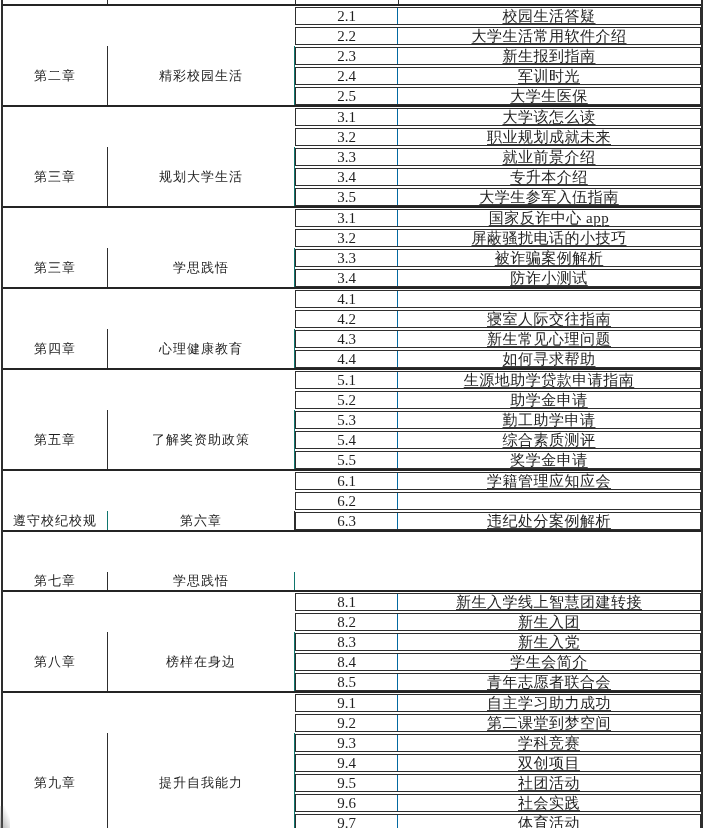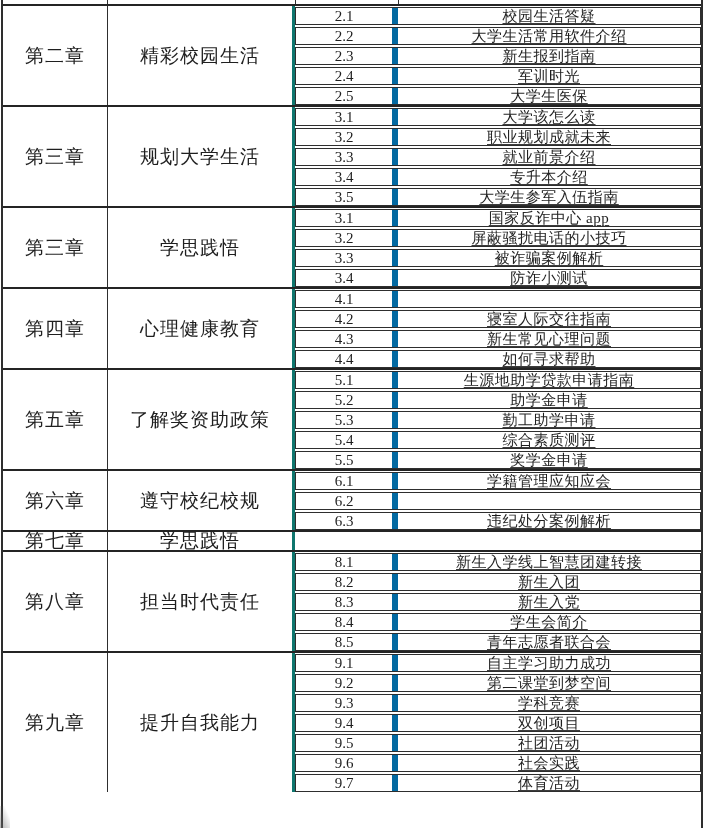--- a/index.html
+++ b/index.html
@@ -31,42 +31,43 @@
     background: #2e2e2e;
   }
   .block {
     display: grid;
     grid-template-columns: 105px 187px 1fr;
     border-bottom: 2px solid #242424;
   }
   .block:last-child { border-bottom: none; }
   .cell {
     display: flex; align-items: center; justify-content: center;
-    font-size: 19px; line-height: 18px;
+    font-size: 13px; line-height: 18px;
     letter-spacing: 1px;
+    margin-top: 40px;
   }
   .chap  { border-right: 1px solid #2e2e2e; }
-  .ctitle{ border-right: 3px solid #0f766e; }
+  .ctitle{ border-right: 1px solid #0f766e; }
   .sections { padding-top: 1px; }
   .srow {
     box-sizing: border-box;
     width: 100%;
     height: 18px;
     margin-bottom: 2px;
     border: 1px solid #2e2e2e;
     display: grid;
     grid-template-columns: 102px 1fr;
   }
   .srow:last-child { margin-bottom: 0; }
   .num, .stitle {
     display: flex; align-items: center; justify-content: center;
     font-size: 15px; line-height: 16px;
     overflow: hidden; white-space: nowrap;
   }
-  .num { border-right: 6px solid #0369a1; }
+  .num { border-right: 1px solid #0369a1; }
   .stitle {
     text-decoration: underline;
     text-decoration-thickness: 1px;
     text-decoration-color: #3c3c3c;
     text-underline-offset: 2px;
     letter-spacing: 0.5px;
     cursor: pointer;
   }
   
   .scan-shadow {
@@ -201,43 +202,43 @@
           <div class="num">5.4</div>
           <div class="stitle">综合素质测评</div>
         </div>
         <div class="srow">
           <div class="num">5.5</div>
           <div class="stitle">奖学金申请</div>
         </div>
       </div>
     </div>
     <div class="block">
+      <div class="cell ctitle">遵守校纪校规</div>
       <div class="cell chap">第六章</div>
-      <div class="cell ctitle">遵守校纪校规</div>
       <div class="sections">
         <div class="srow">
           <div class="num">6.1</div>
           <div class="stitle">学籍管理应知应会</div>
         </div>
         <div class="srow">
           <div class="num">6.2</div>
         </div>
         <div class="srow">
           <div class="num">6.3</div>
           <div class="stitle">违纪处分案例解析</div>
         </div>
       </div>
     </div>
     <div class="block">
       <div class="cell chap">第七章</div>
       <div class="cell ctitle">学思践悟</div>
     </div>
     <div class="block">
       <div class="cell chap">第八章</div>
-      <div class="cell ctitle">担当时代责任</div>
+      <div class="cell ctitle">榜样在身边</div>
       <div class="sections">
         <div class="srow">
           <div class="num">8.1</div>
           <div class="stitle">新生入学线上智慧团建转接</div>
         </div>
         <div class="srow">
           <div class="num">8.2</div>
           <div class="stitle">新生入团</div>
         </div>
         <div class="srow">

